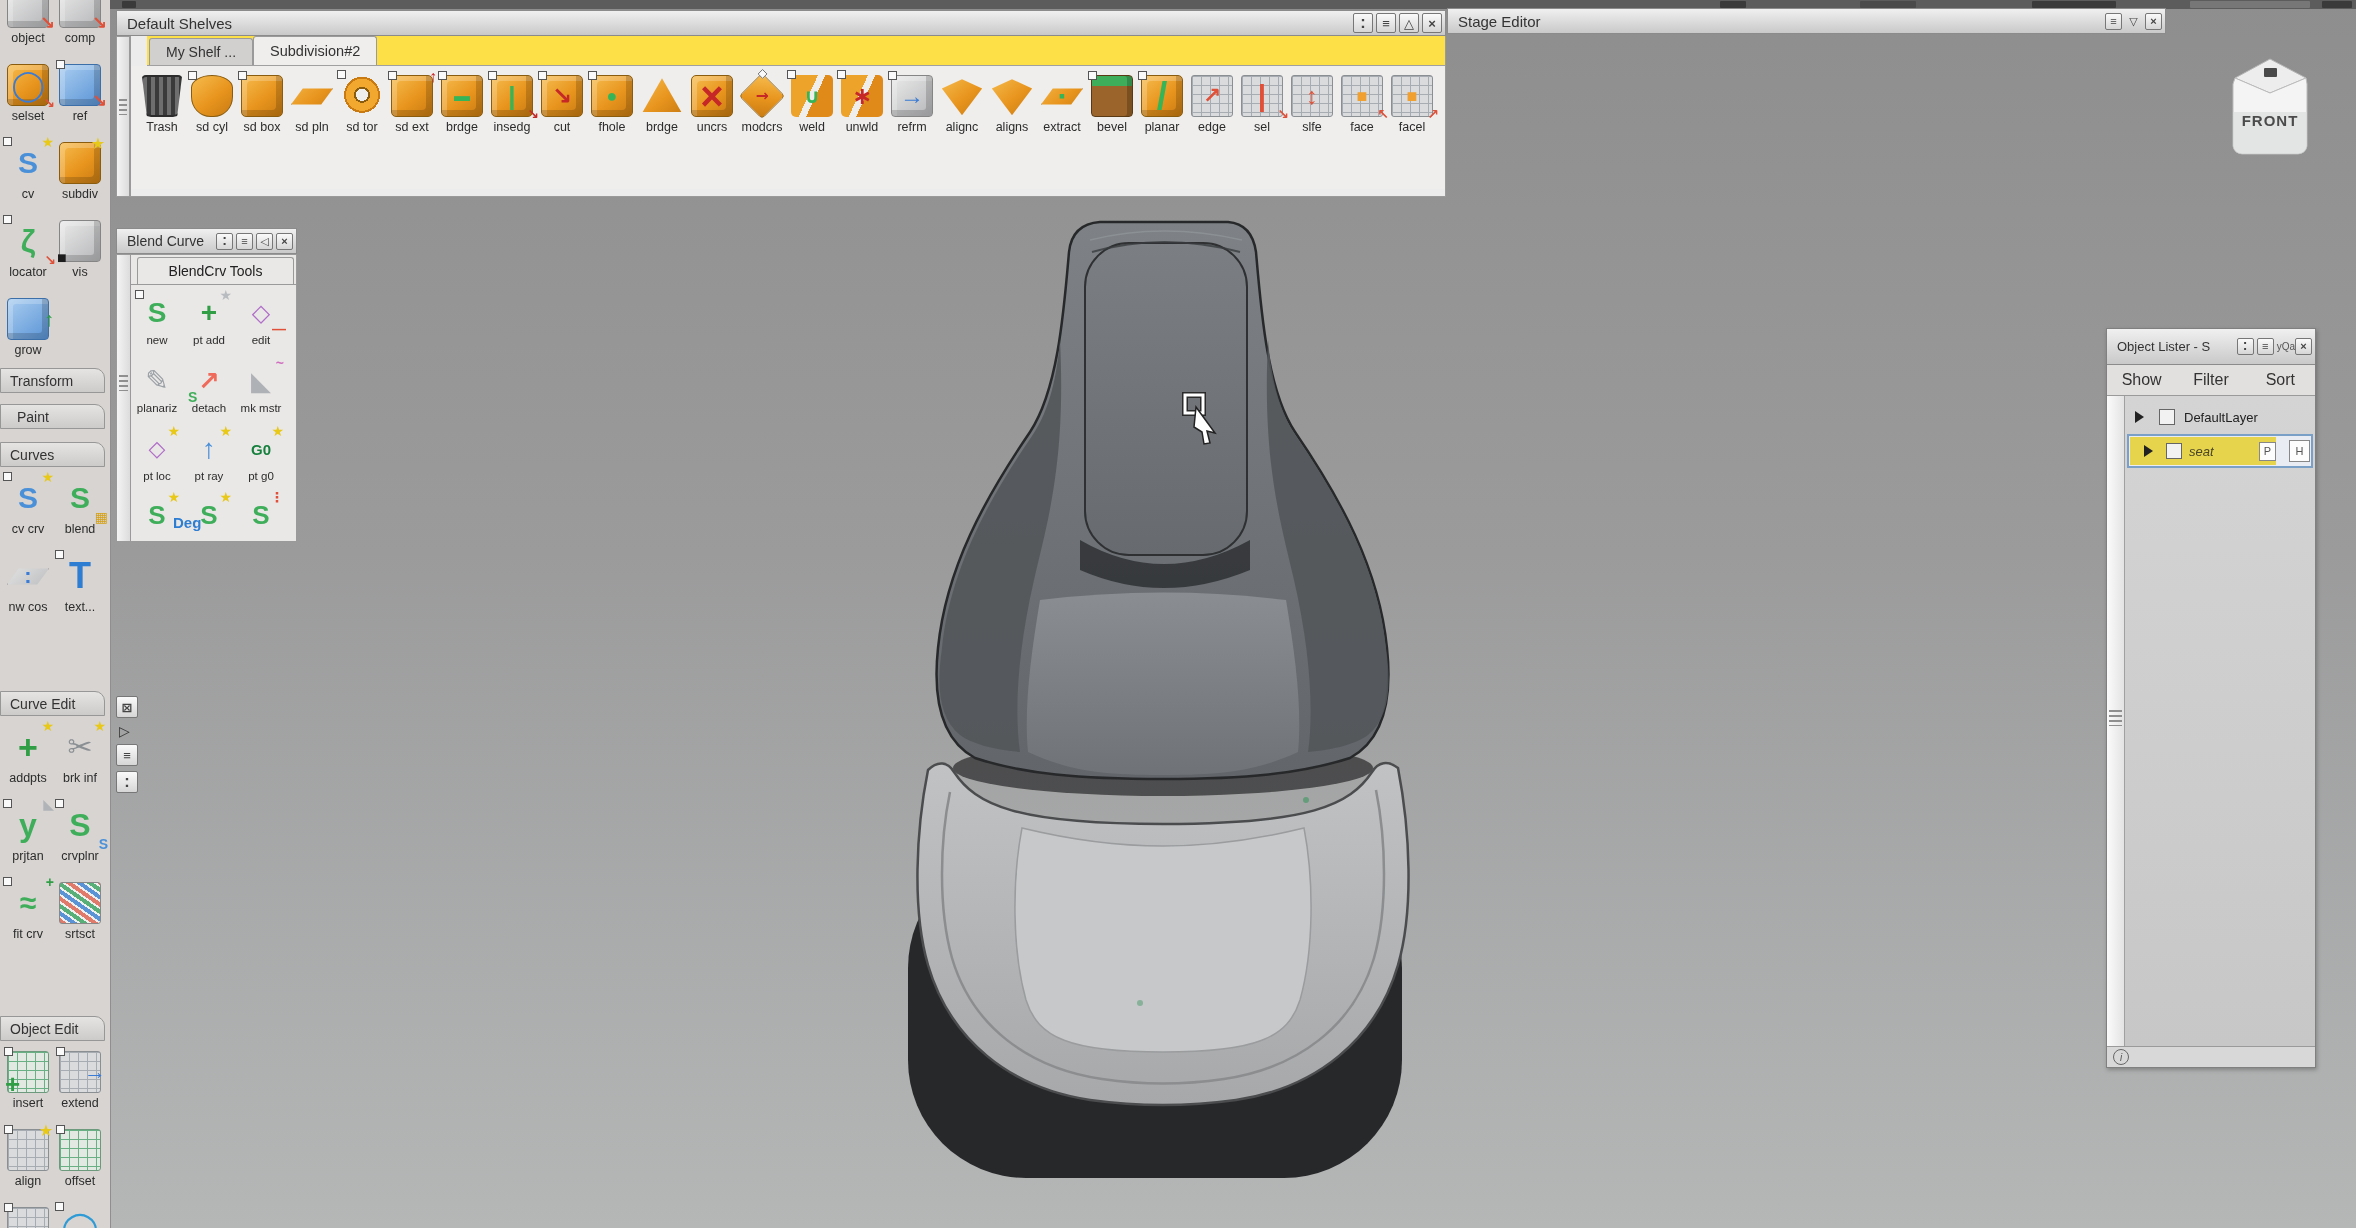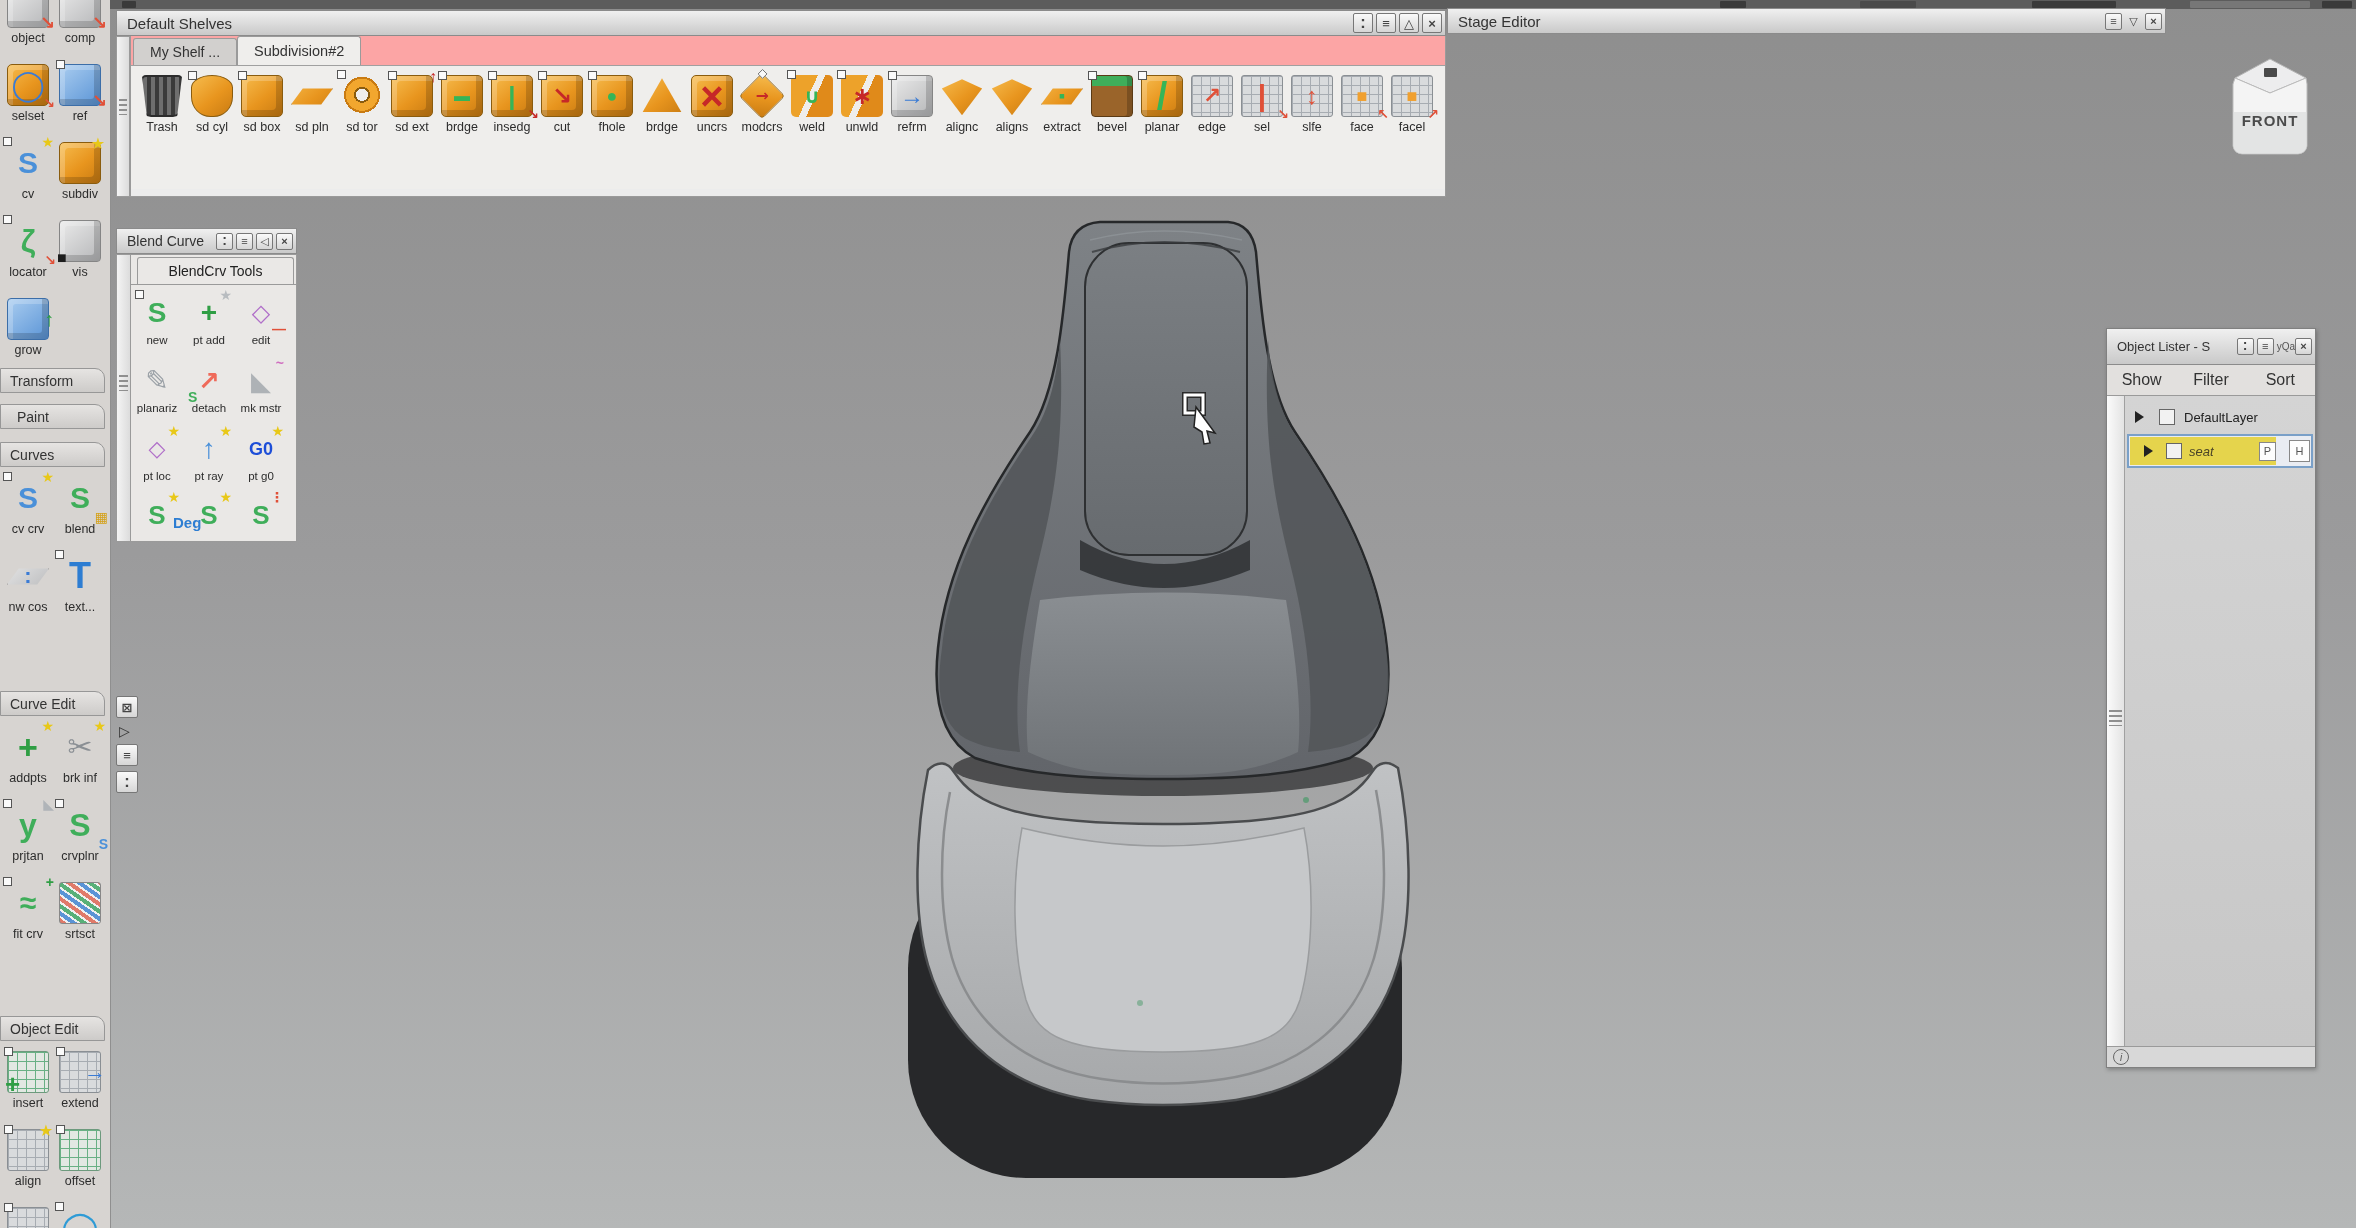--- a/index.html
+++ b/index.html
@@ -57,21 +57,21 @@
   .pal-grid{display:grid;grid-template-columns:52px 52px;justify-items:center;row-gap:16px;padding:0 2px;}
   .pal-grid .tool{height:62px;}
   .pal-tab{height:23px;background:linear-gradient(180deg,#e6e4e2,#cdcbc9);border:1px solid #979797;
            border-radius:0 10px 0 0;margin:0 5px 0 0;padding-left:9px;font-size:14px;display:flex;align-items:center;color:#333;}
   
   #shelf{left:116px;top:10px;width:1330px;height:187px;z-index:6;}
   #shelf .titlebar{height:26px;}
   #shelf-main{display:flex;height:161px;}
   #shelf-strip{width:14px;}
   #shelf-body{flex:1;background:#eceboa;}
-  #shelf-tabs{display:flex;height:29px;background:#fca5a5;border-bottom:1px solid #a0a0a0;}
+  #shelf-tabs{display:flex;height:29px;background:#fde047;border-bottom:1px solid #a0a0a0;margin-left:16px;}
   .tab{padding:0 16px;display:flex;align-items:center;font-size:14px;border:1px solid #9a9a9a;border-bottom:none;
        background:#d2d0ce;color:#333;border-radius:3px 3px 0 0;margin-top:2px;}
   .tab.active{background:#efeeec;margin-top:0;font-size:14.5px;}
   #shelf-tools{display:flex;gap:8px;padding:9px 0 0 10px;background:#efeeec;height:123px;box-sizing:border-box;}
   #shelf-tools .tool{width:42px;}
   
   #blend{left:116px;top:228px;width:181px;z-index:7;}
   #blend .titlebar{height:26px;font-size:14px;}
   #blend-main{display:flex;height:288px;}
   #blend-strip{width:15px;}
@@ -612,21 +612,21 @@
           </div>
           <div class="tool">
             <span class="ticon">
               <i class="g c" style="color: rgb(74, 144, 217); font-size: 28px;">↑</i>
               <i class="g tr" style="color: rgb(232, 200, 24); font-size: 14px;">★</i>
             </span>
             <span class="tlabel">pt ray</span>
           </div>
           <div class="tool">
             <span class="ticon">
-              <i class="g c" style="color: #1d4ed8; font-size: 18px;">G0</i>
+              <i class="g c" style="color: #15803d; font-size: 15px;">G0</i>
               <i class="g tr" style="color: rgb(232, 200, 24); font-size: 14px;">★</i>
             </span>
             <span class="tlabel">pt g0</span>
           </div>
         </div>
       <div id="blend-partial">
         <div class="blend-grid" style="border-top:none;">
             <div class="tool">
               <span class="ticon">
                 <i class="g c" style="color: rgb(63, 174, 90); font-size: 26px;">S</i>

